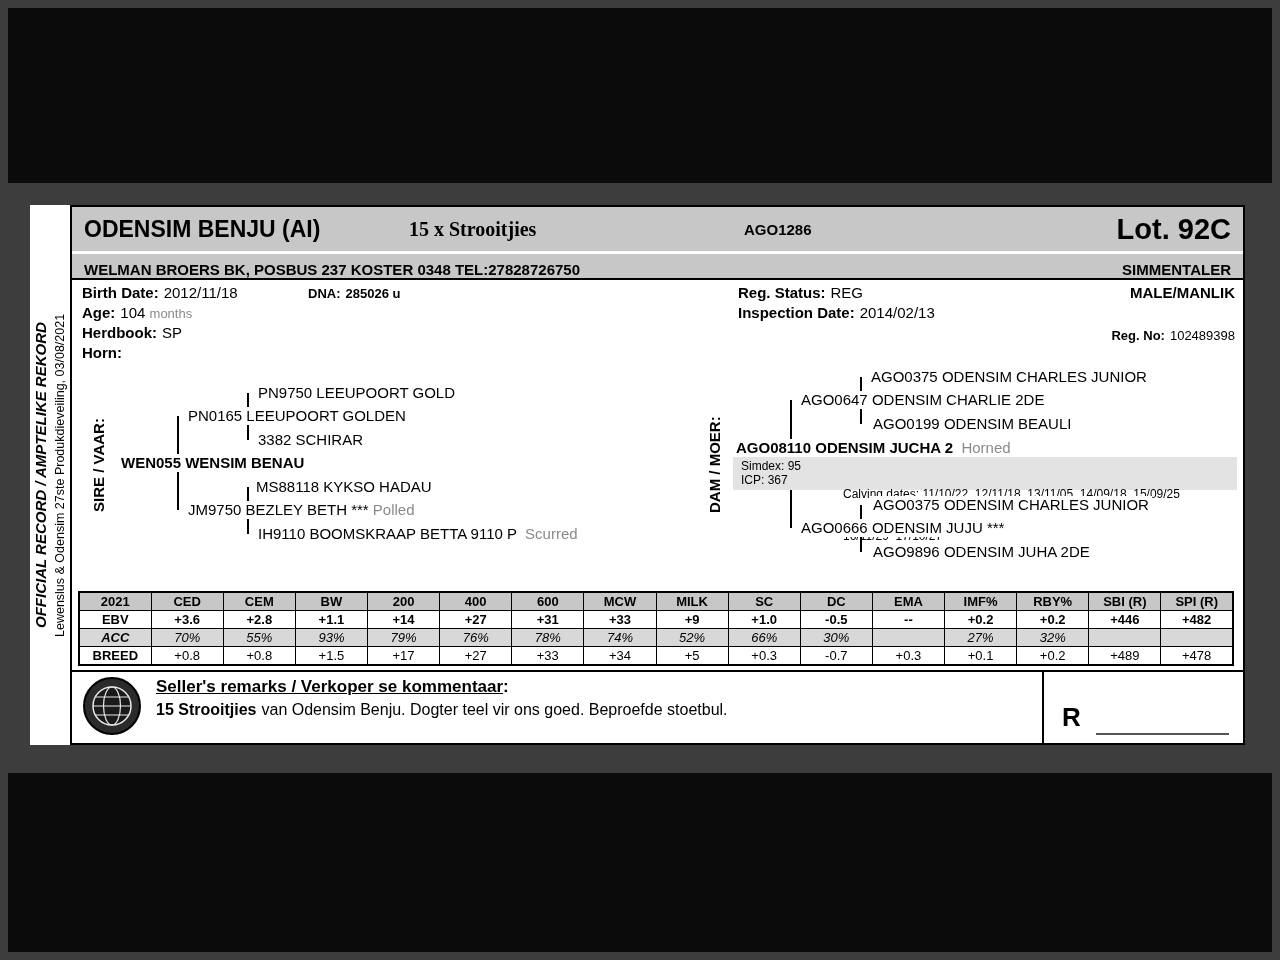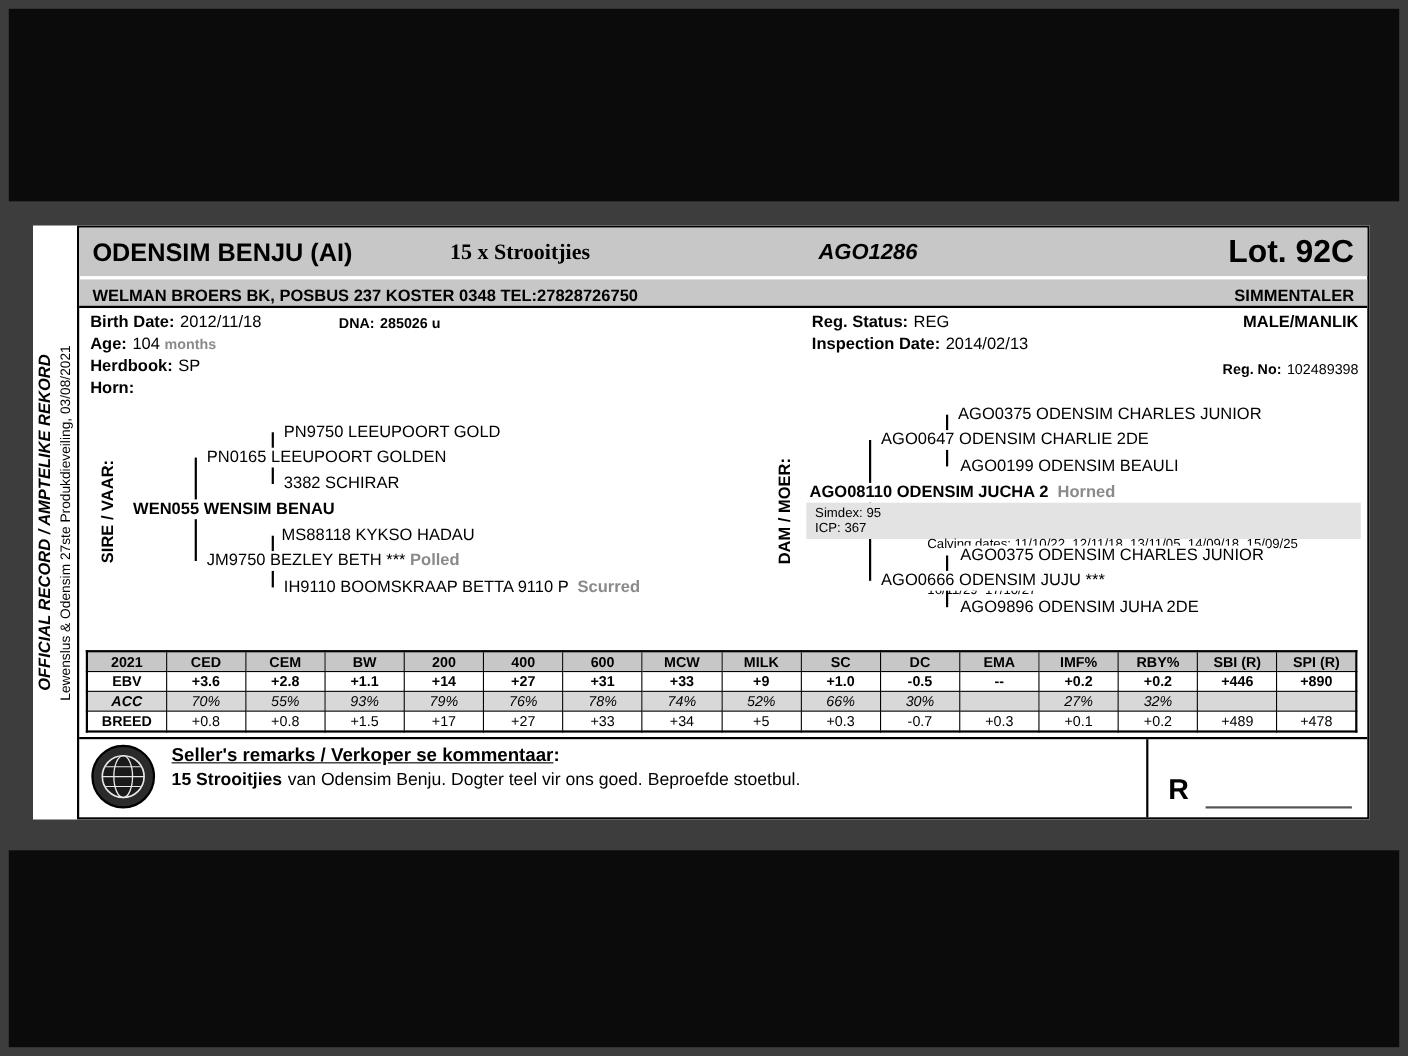--- a/index.html
+++ b/index.html
@@ -15,31 +15,31 @@
   .rot { position:absolute; top:0; height:100%; display:flex; align-items:center; justify-content:center;
          writing-mode:vertical-rl; transform:rotate(180deg); white-space:nowrap; }
   .rot1 { left:0; width:21px; font-weight:bold; font-style:italic; font-size:15px; }
   .rot2 { left:21px; width:17px; font-size:12.5px; }
 
   .main { position:absolute; left:40px; top:0; right:0; bottom:0; border:2px solid #000; background:#fff; }
 
   .hdr { position:absolute; left:0; right:0; top:0; height:44px; background:#c7c7c7; display:flex; align-items:center; }
   .hdr-name { margin-left:12px; width:325px; font-size:23px; font-weight:bold; }
   .hdr-straws { width:335px; font-size:20px; font-weight:bold;font-family:Liberation Serif, serif; }
-  .hdr-code { width:255px; font-size:20px; font-weight:bold;font-style:italic; }
+  .hdr-code { width:255px; font-size:15px; font-weight:bold; }
   .hdr-lot { flex:1; text-align:right; padding-right:12px; font-size:29px; font-weight:bold; }
 
   .subhdr { position:absolute; left:0; right:0; top:47px; height:26px; background:#c7c7c7; border-bottom:2px solid #000;
             display:flex; align-items:flex-end; justify-content:space-between; font-weight:bold; font-size:15px; padding:0 12px; }
 
   .info { position:absolute; left:0; right:0; top:75px; height:80px; font-size:15px; }
   .it { position:absolute; white-space:nowrap; }
   .b { font-weight:bold; margin-right:5px; }
   .bi { font-weight:bold; }
-  .muted { color:#8a8a8a;font-weight:bold; }
+  .muted { color:#8a8a8a; }
   .small { font-size:13px; }
 
   .ped-wrap { position:absolute; left:0; right:0; top:153px; height:212px; font-size:15px; }
   .vline { position:absolute; width:2px; background:#000; z-index:0; }
   .ped { position:absolute; background:#fff; padding:0 3px; white-space:nowrap; line-height:18px; z-index:1; }
   .ped-label { position:absolute; top:40px; height:130px; width:20px; writing-mode:vertical-rl; transform:rotate(180deg);
                font-weight:bold; font-size:15px; display:flex; align-items:center; justify-content:center; }
   .dam-box { position:absolute; left:661px; top:97px; width:504px; height:33px; background:#e3e3e3;
              font-size:12px; line-height:14px; display:flex; padding:2px 8px; z-index:1; }
   .dam-box .c1 { width:102px; }
@@ -181,21 +181,21 @@
           <td>+27</td>
           <td>+31</td>
           <td>+33</td>
           <td>+9</td>
           <td>+1.0</td>
           <td>-0.5</td>
           <td>--</td>
           <td>+0.2</td>
           <td>+0.2</td>
           <td>+446</td>
-          <td>+890</td>
+          <td>+482</td>
         </tr>
         <tr class="row-acc">
           <td class="rl">ACC</td>
           <td>70%</td>
           <td>55%</td>
           <td>93%</td>
           <td>79%</td>
           <td>76%</td>
           <td>78%</td>
           <td>74%</td>

